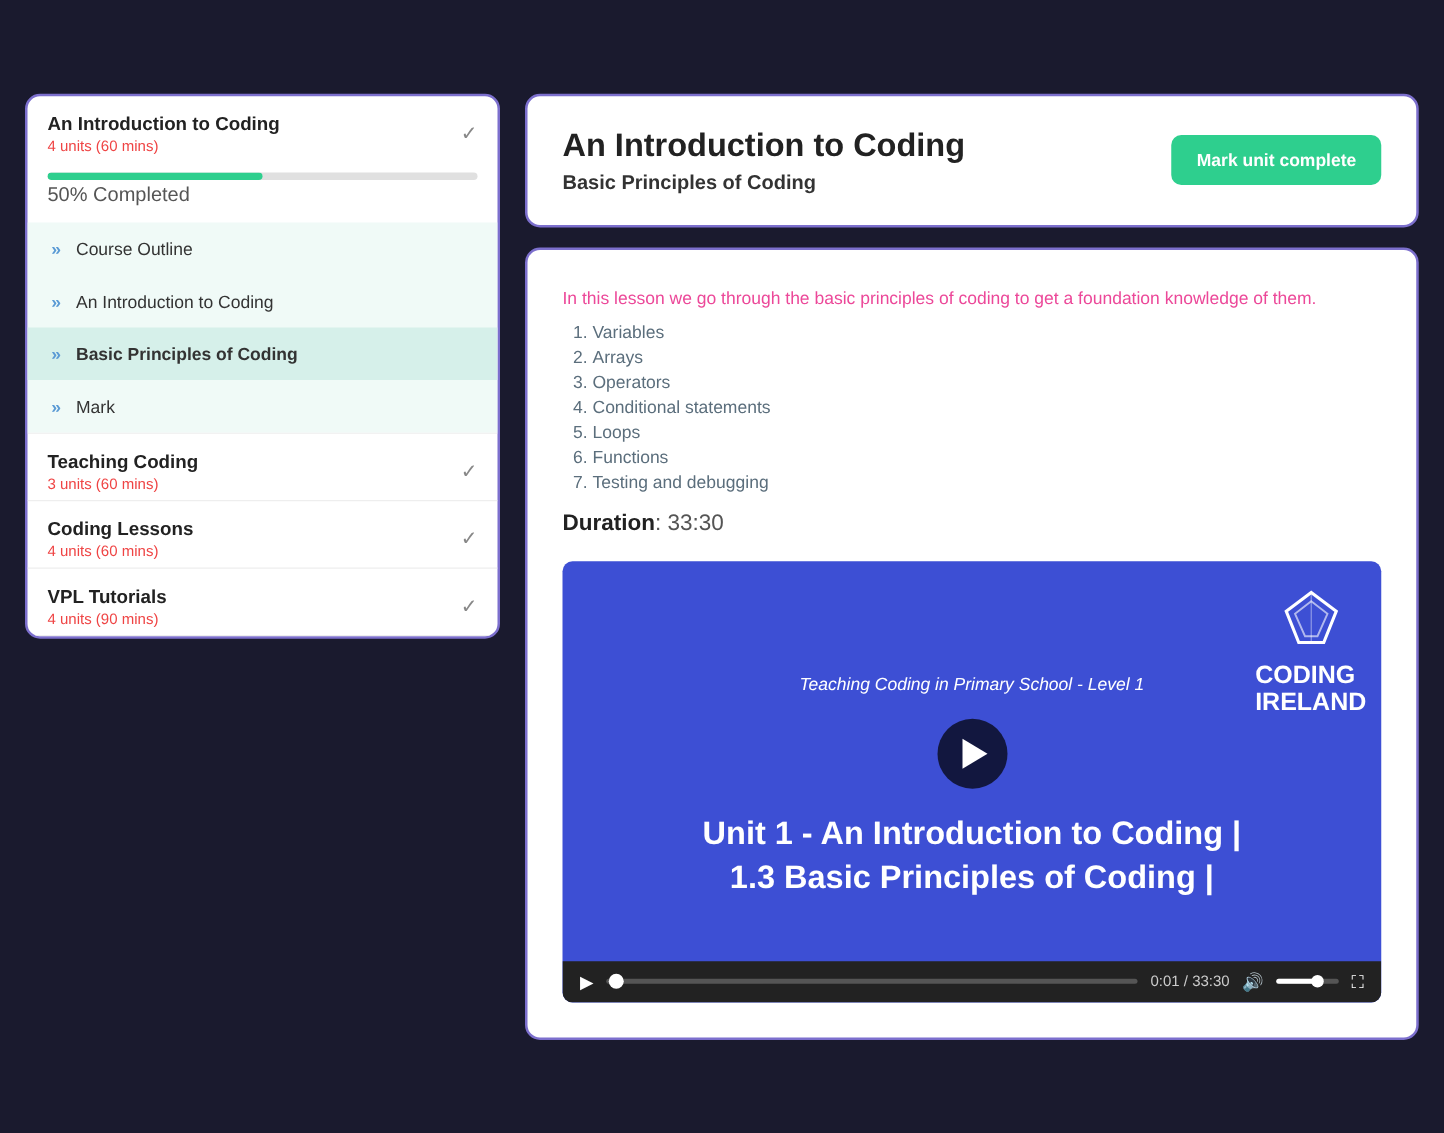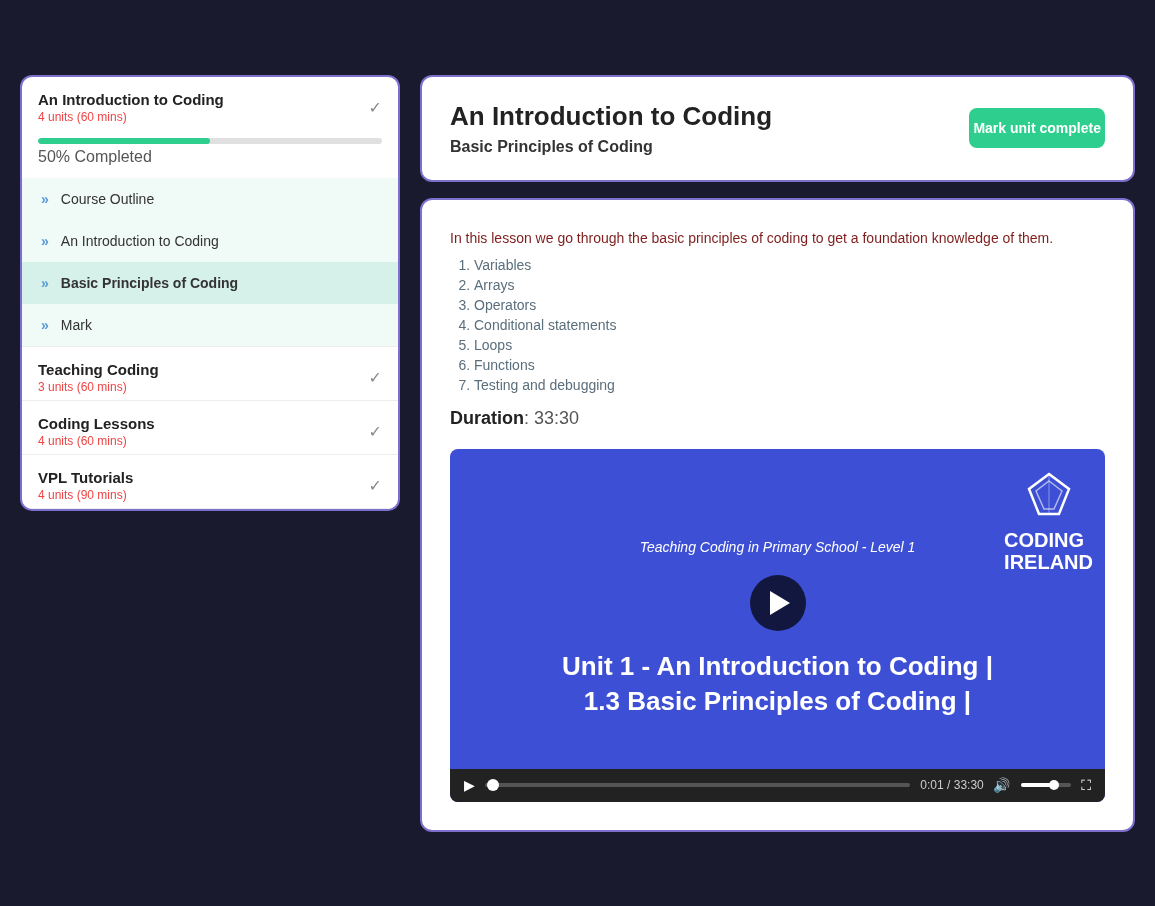--- a/index.html
+++ b/index.html
@@ -122,35 +122,35 @@
     .content-header-titles h2 {
       font-size: 16px;
       font-weight: 600;
       color: #333;
     }
     .mark-complete-btn {
       background: #2ecf8e;
       color: #fff;
       border: none;
       border-radius: 8px;
-      padding: 12px 4px;
+      padding: 12px 20px;
       font-size: 14px;
       font-weight: 700;
       cursor: pointer;
       white-space: nowrap;
     }
     .content-body {
       background: #fff;
       border-radius: 12px;
       border: 2px solid #7c6fcd;
       padding: 28px;
     }
     .lesson-intro {
       font-size: 14px;
-      color: #7f1d1d;
+      color: #ec4899;
       margin-bottom: 8px;
       line-height: 1.5;
     }
     .lesson-list {
       list-style: decimal;
       padding-left: 24px;
       margin-bottom: 15px;
     }
     .lesson-list li {
       font-size: 14px;

